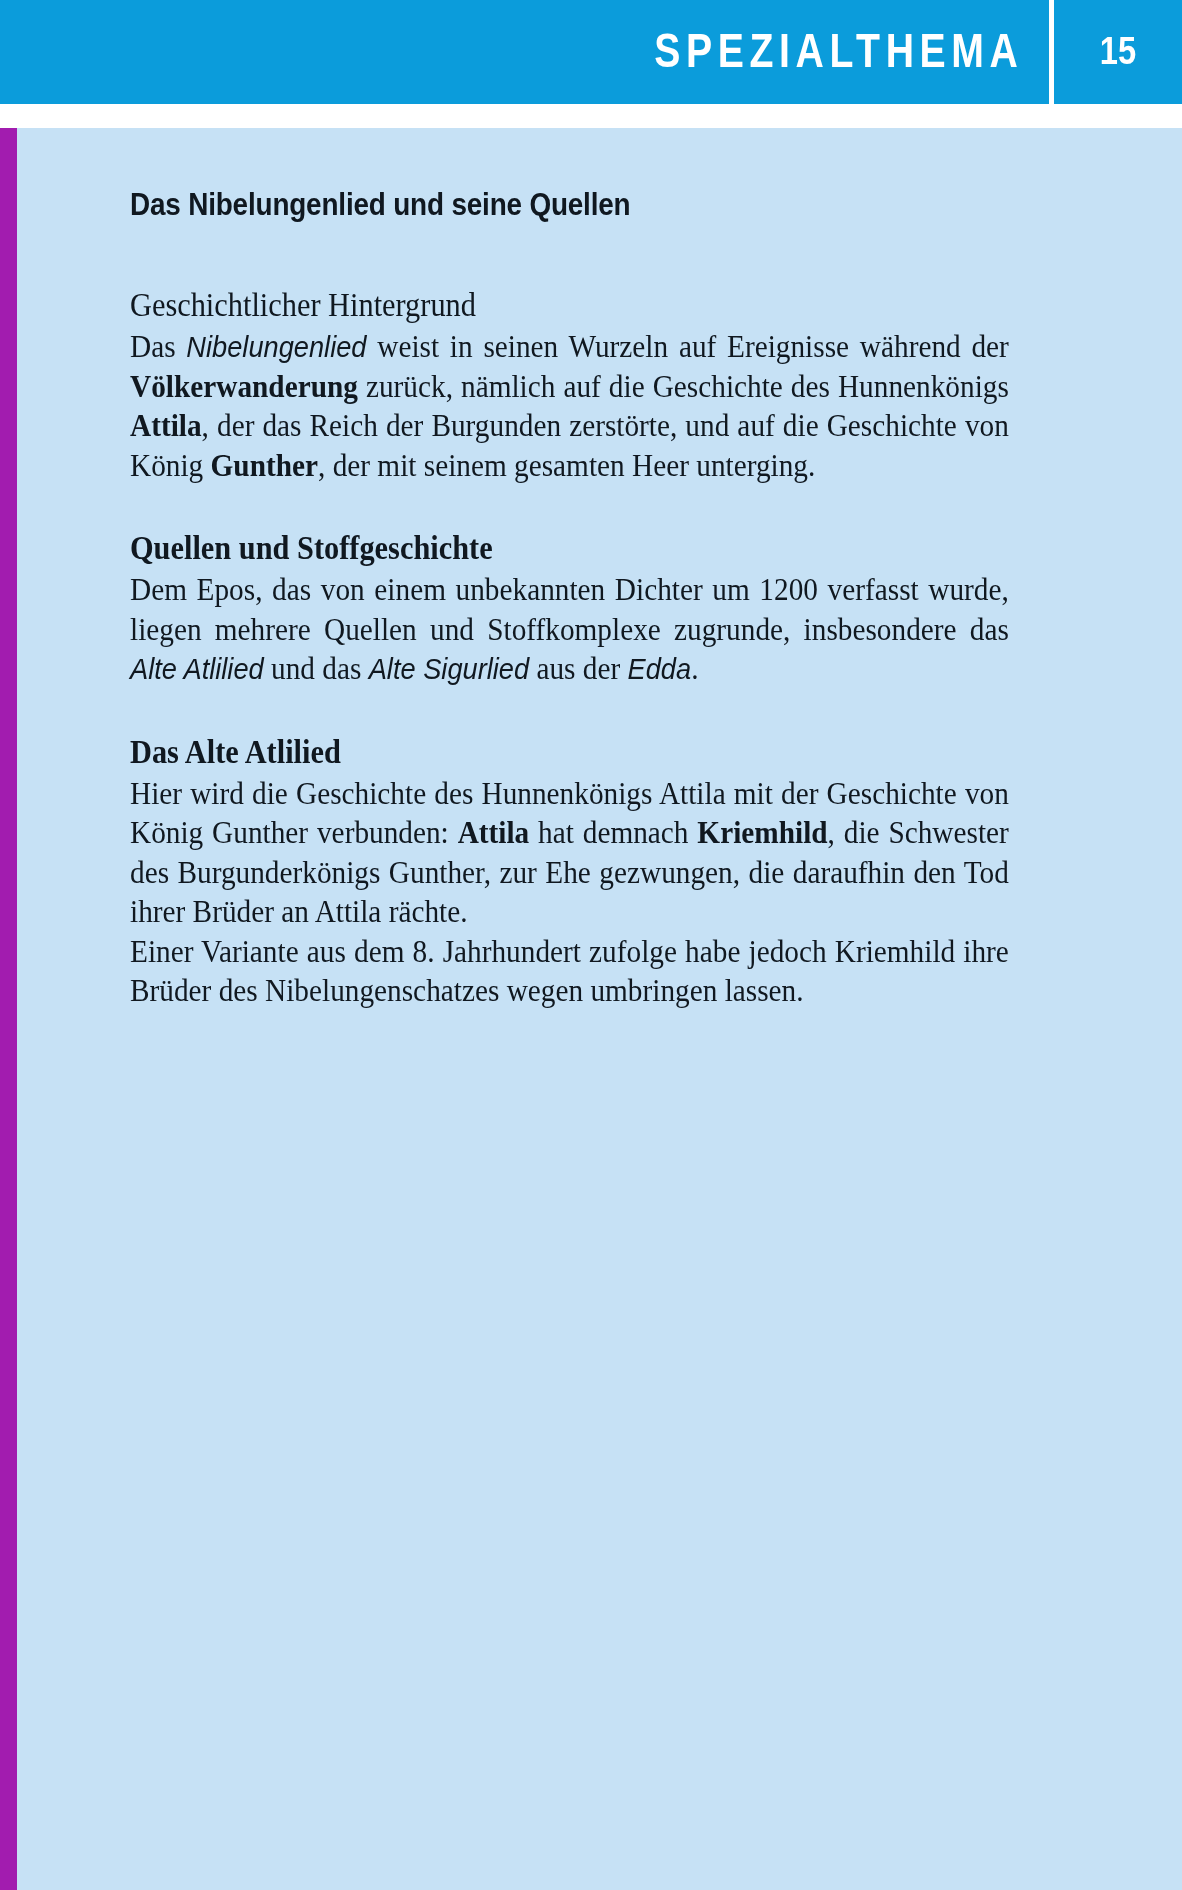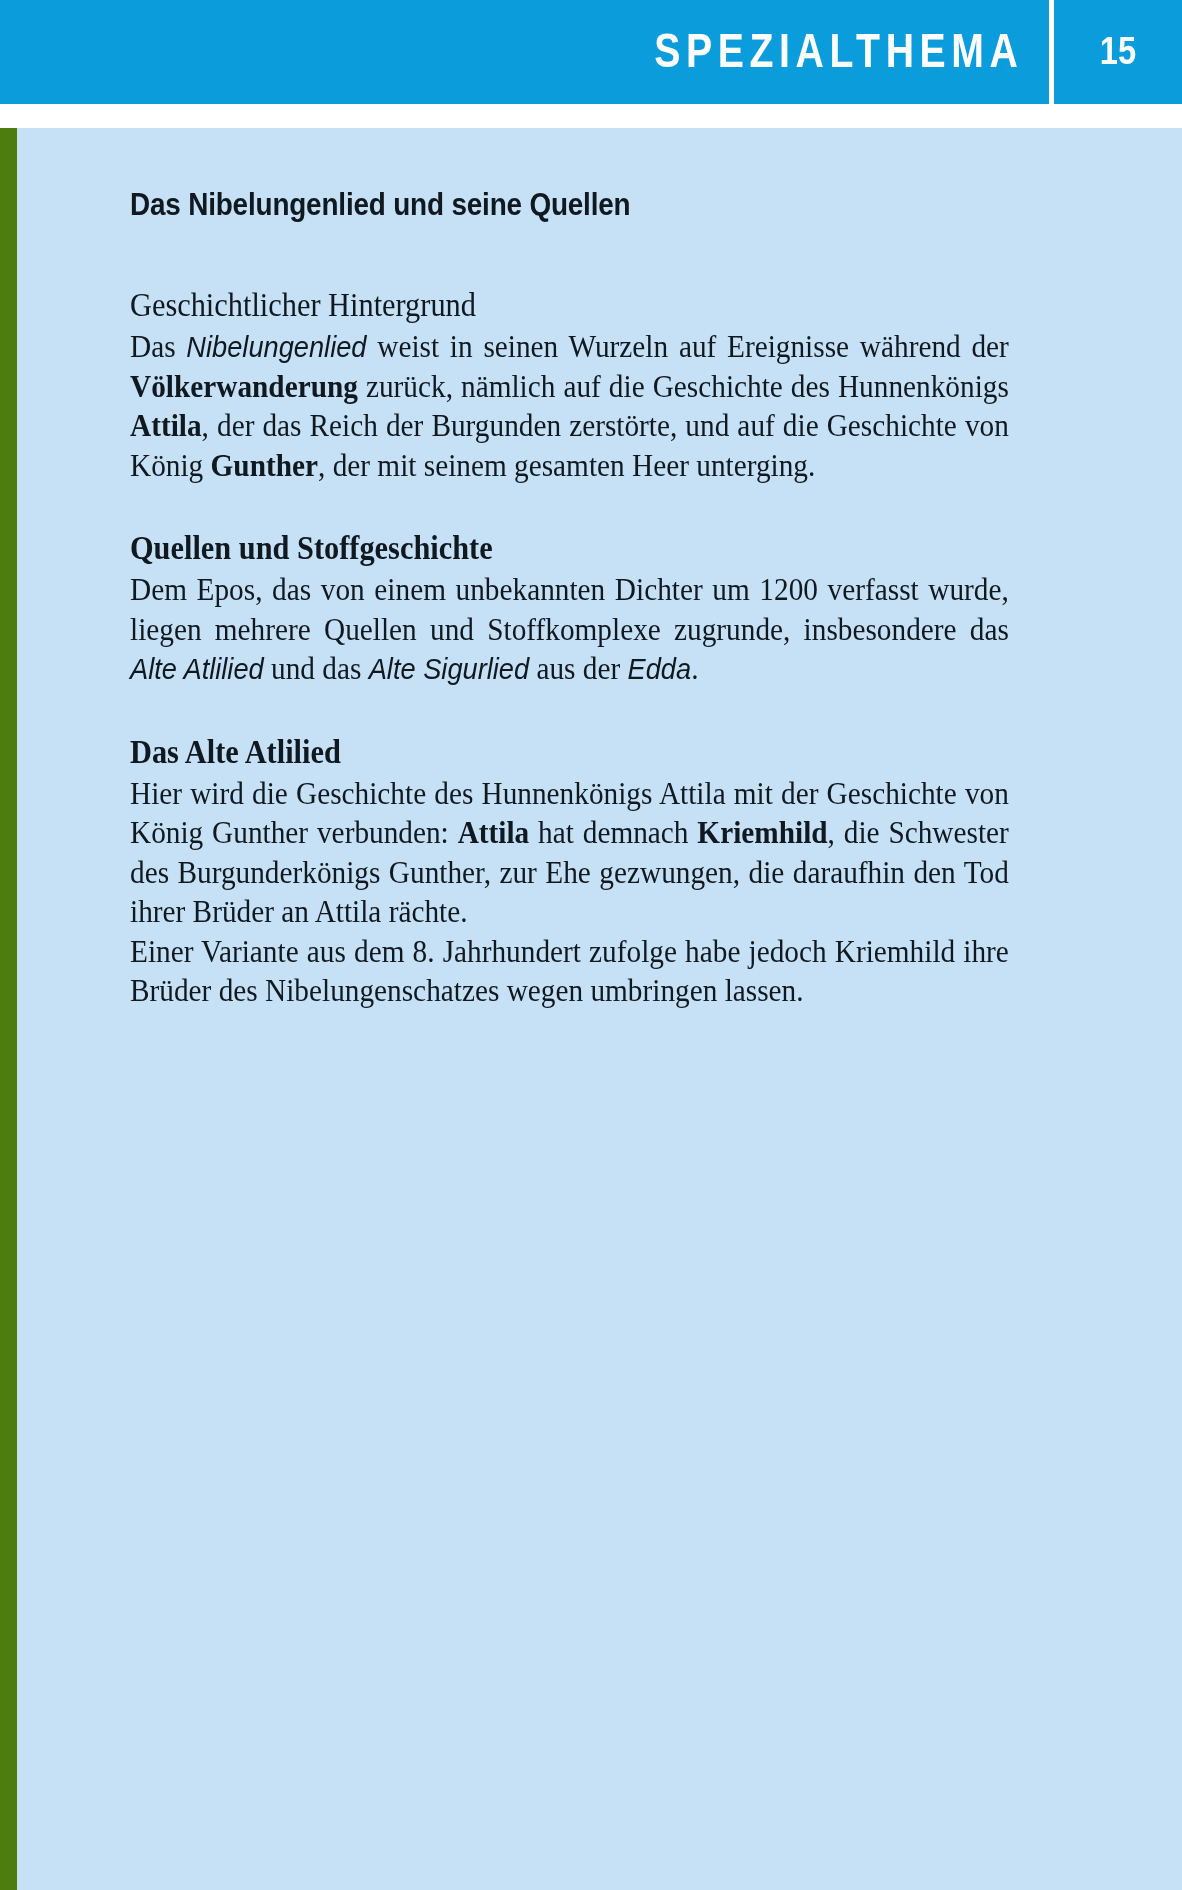--- a/index.html
+++ b/index.html
@@ -11,21 +11,21 @@
     height: 1890px;
     background: #ffffff;
     font-family: "Liberation Serif", serif;
     overflow: hidden;
   }
 
   .page {
     position: relative;
     width: 1142px;
     height: 1890px;
-    background: #4d7c0f;
+    background: #a21caf;
     padding-left: 27px;
   }
 
   
   .header-bar {
     position: absolute;
     top: 0;
     left: 0;
     width: 1182px;
     height: 104px;

